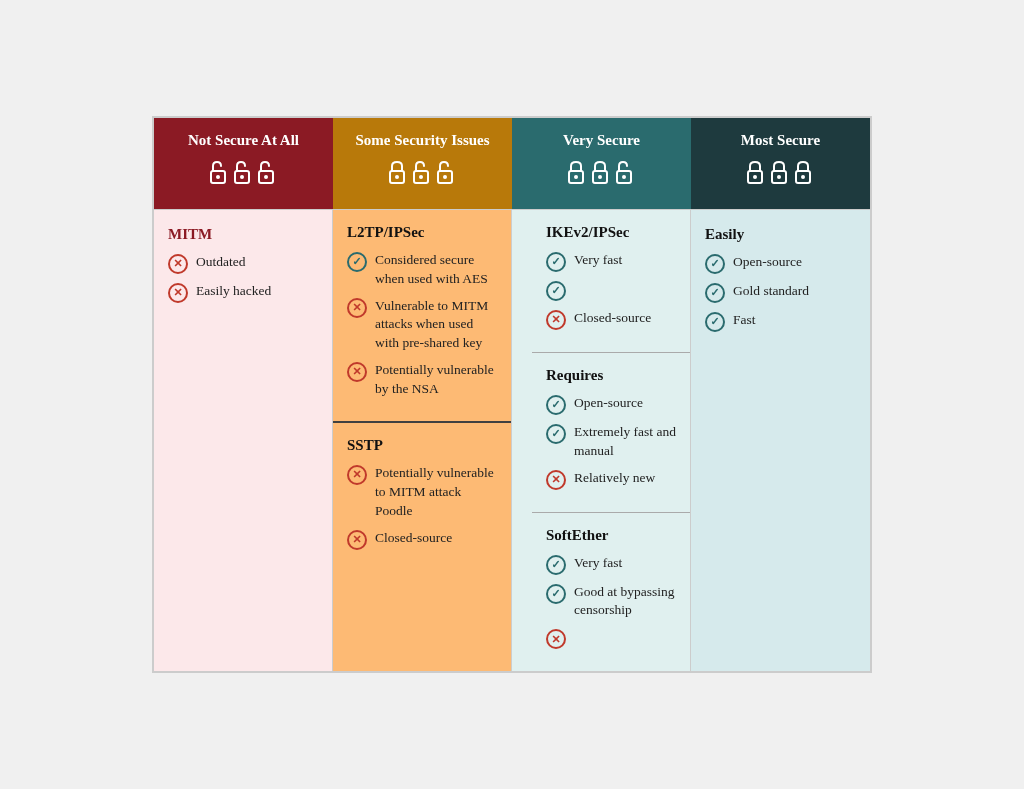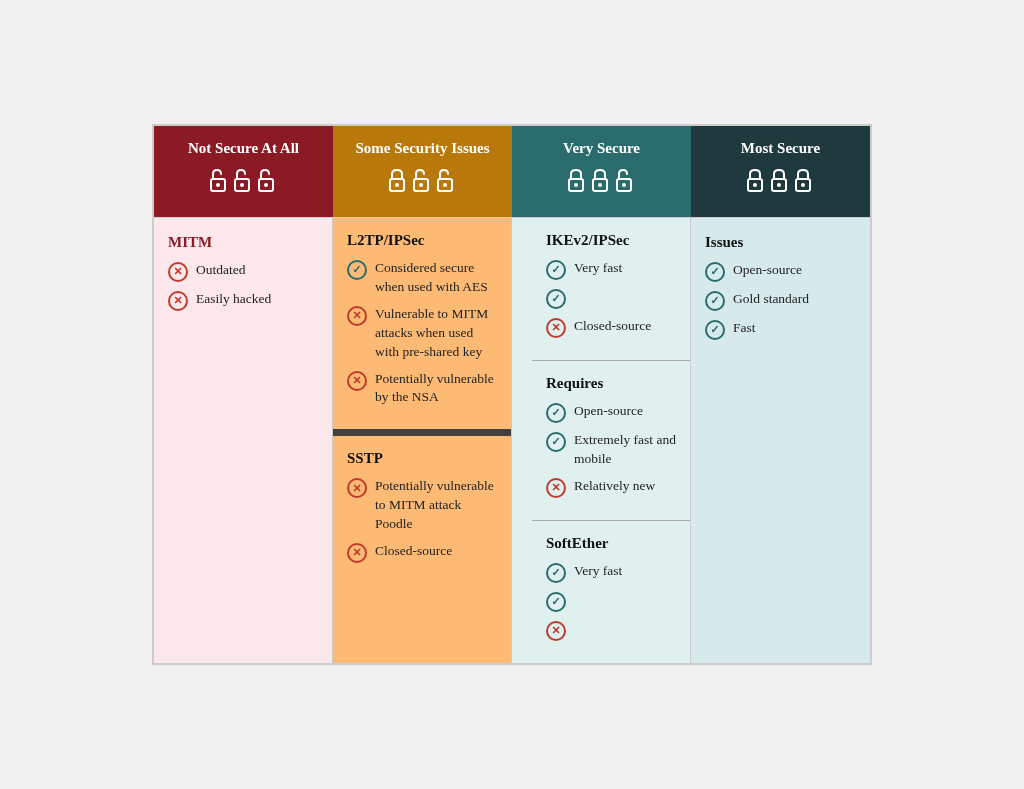--- a/index.html
+++ b/index.html
@@ -120,21 +120,21 @@
       border-top: none;
     }
 
     .some-security-col {
       padding: 0;
       display: flex;
       flex-direction: column;
     }
     .some-security-col .sub-section {
       padding: 14px 14px;
-      border-top: 7px solid #404040;
+      border-top: 2px solid #404040;
       margin: 0;
     }
     .some-security-col .sub-section:first-child {
       border-top: none;
     }
   </style>
 </head>
 <body>
 
 <div class="table-wrapper">
@@ -311,47 +311,48 @@
       </div>
       <div class="sub-section">
         <div class="protocol-name">Requires</div>
         <div id="wireguard-features">
             <div class="feature-item">
               <div class="feature-icon check">✓</div>
               <span>Open-source</span>
             </div>
             <div class="feature-item">
               <div class="feature-icon check">✓</div>
-              <span>Extremely fast and mobile</span>
+              <span>Extremely fast and manual</span>
             </div>
             <div class="feature-item">
               <div class="feature-icon cross">✕</div>
               <span>Relatively new</span>
             </div>
           </div>
       </div>
       <div class="sub-section">
         <div class="protocol-name">SoftEther</div>
         <div id="softether-features">
             <div class="feature-item">
               <div class="feature-icon check">✓</div>
               <span>Very fast</span>
             </div>
             <div class="feature-item">
               <div class="feature-icon check">✓</div>
+              <span>Good at bypassing censorship</span>
             </div>
             <div class="feature-item">
               <div class="feature-icon cross">✕</div>
             </div>
           </div>
       </div>
     </div>
 
     <div class="body-cell most-secure-bg">
-      <div class="protocol-name">Issues</div>
+      <div class="protocol-name">Easily</div>
       <div id="openvpn-features">
           <div class="feature-item">
             <div class="feature-icon check">✓</div>
             <span>Open-source</span>
           </div>
           <div class="feature-item">
             <div class="feature-icon check">✓</div>
             <span>Gold standard</span>
           </div>
           <div class="feature-item">

